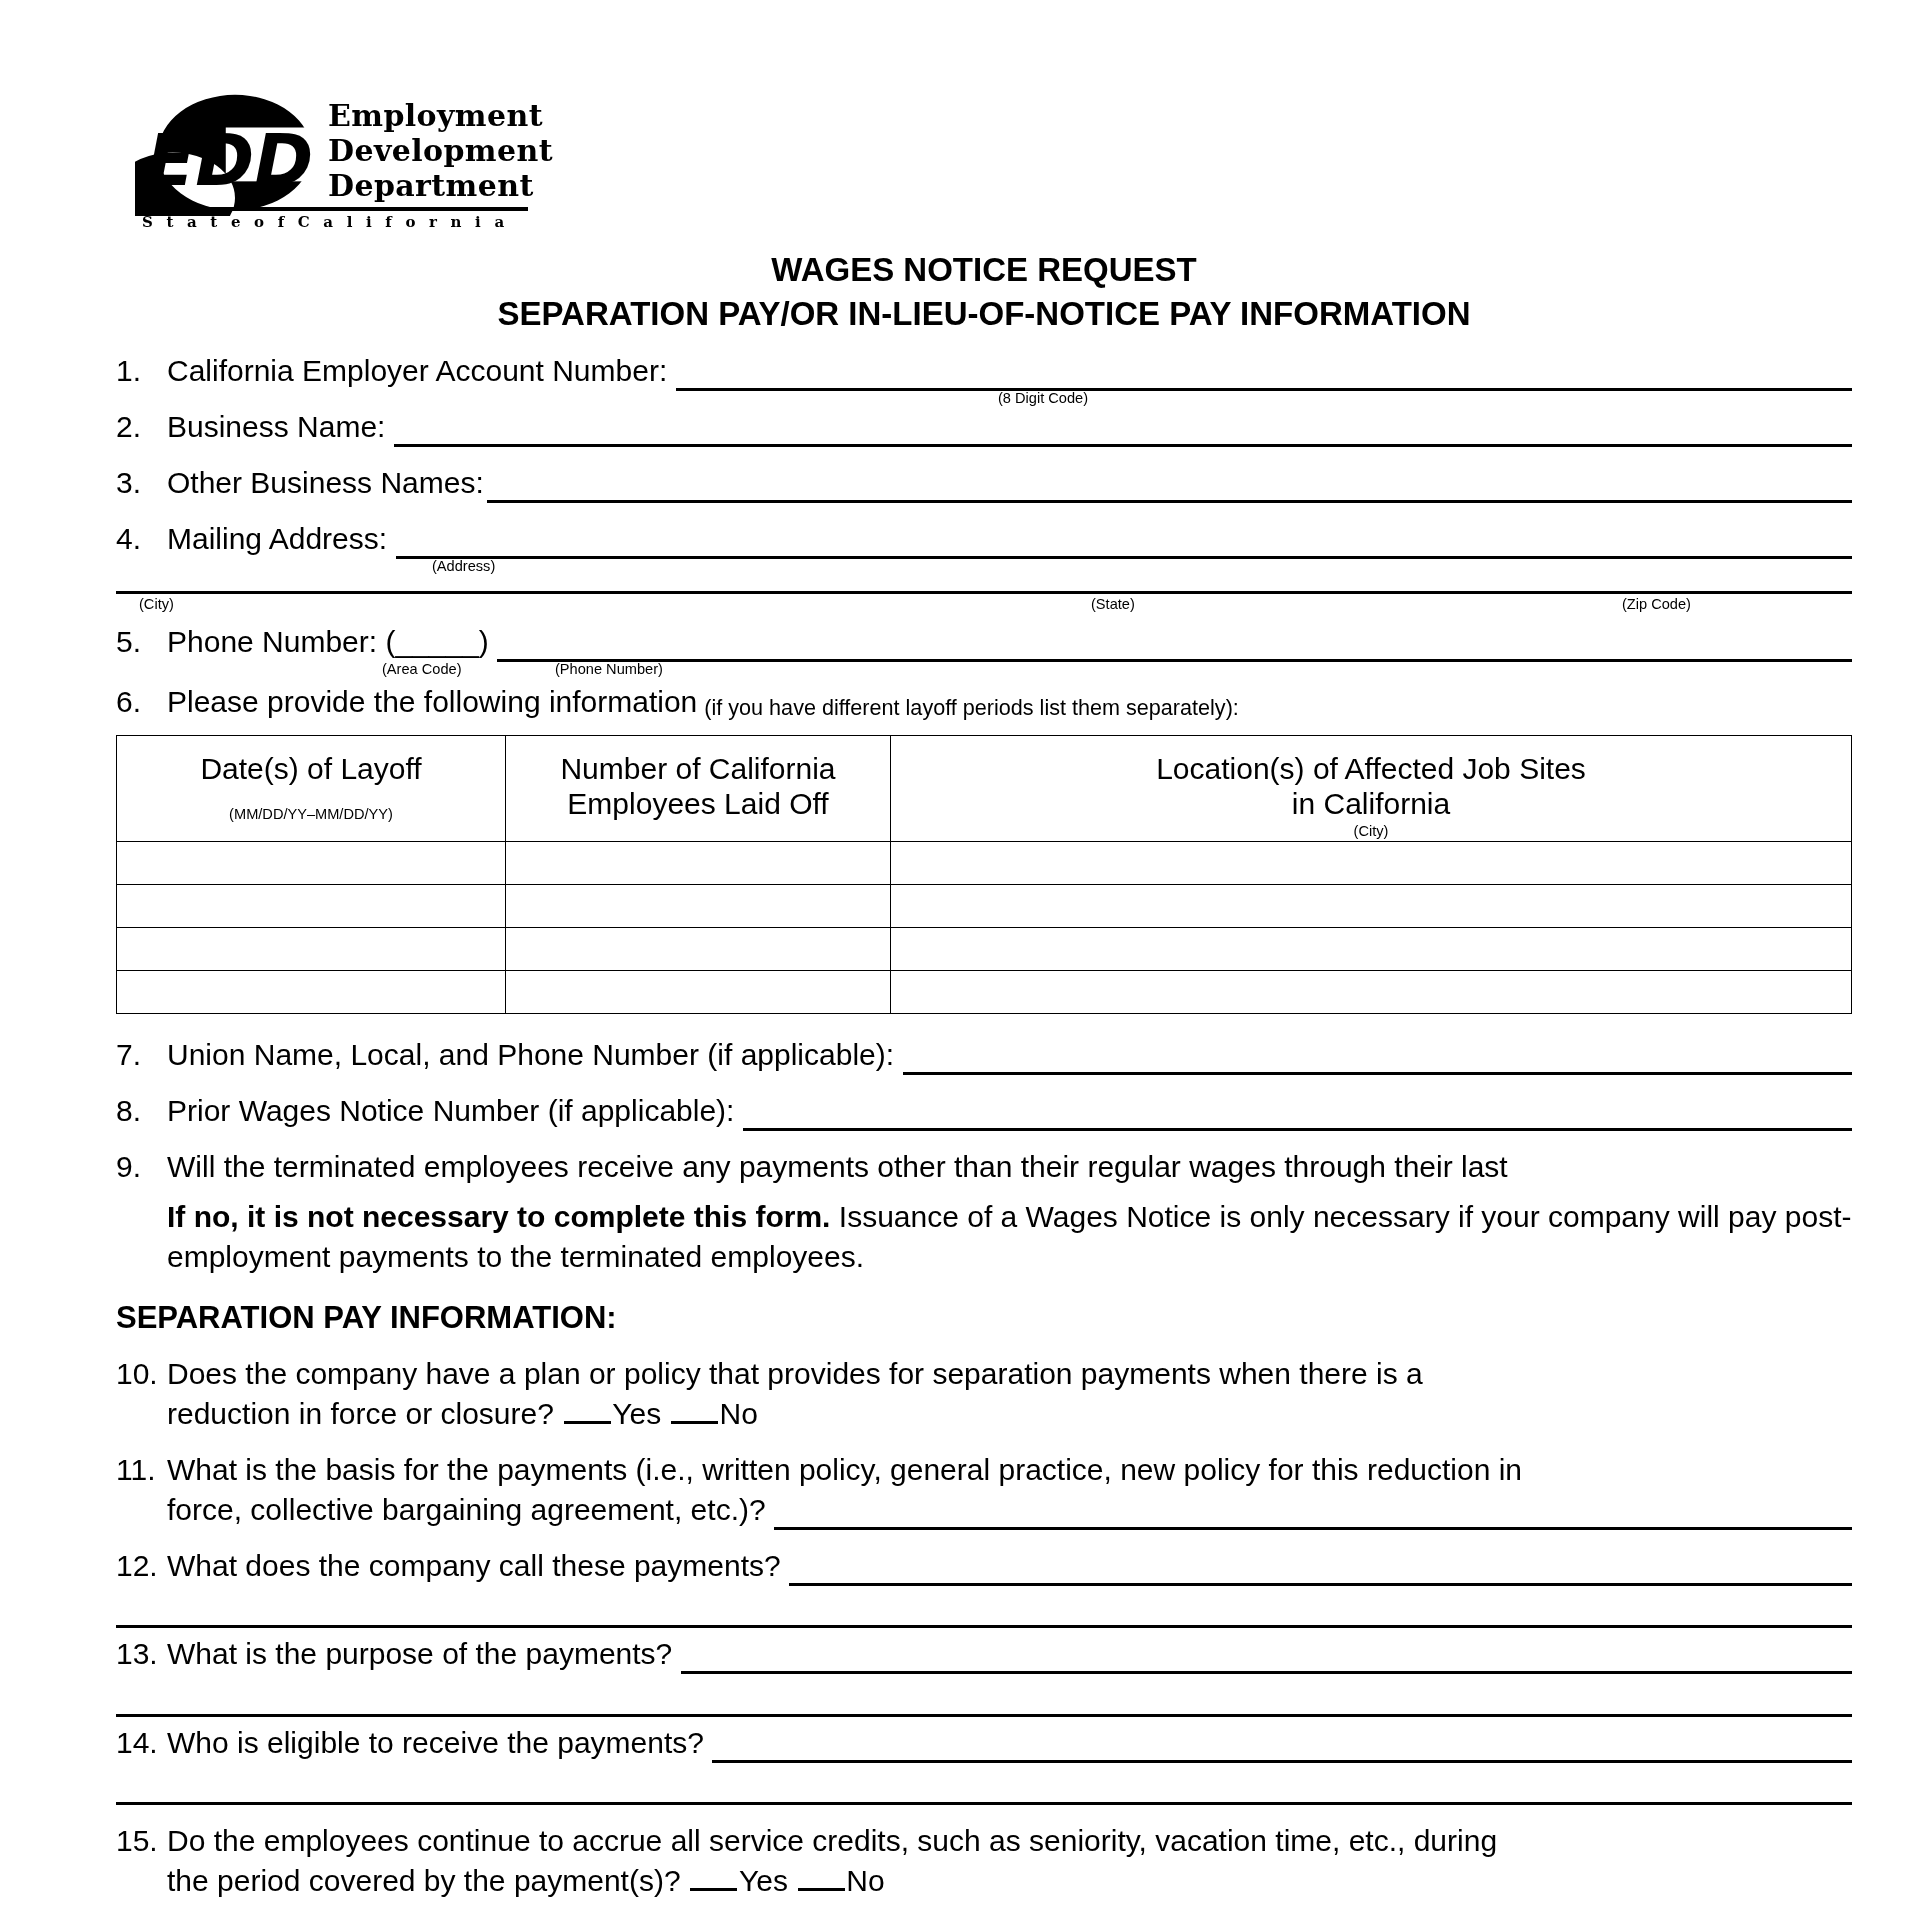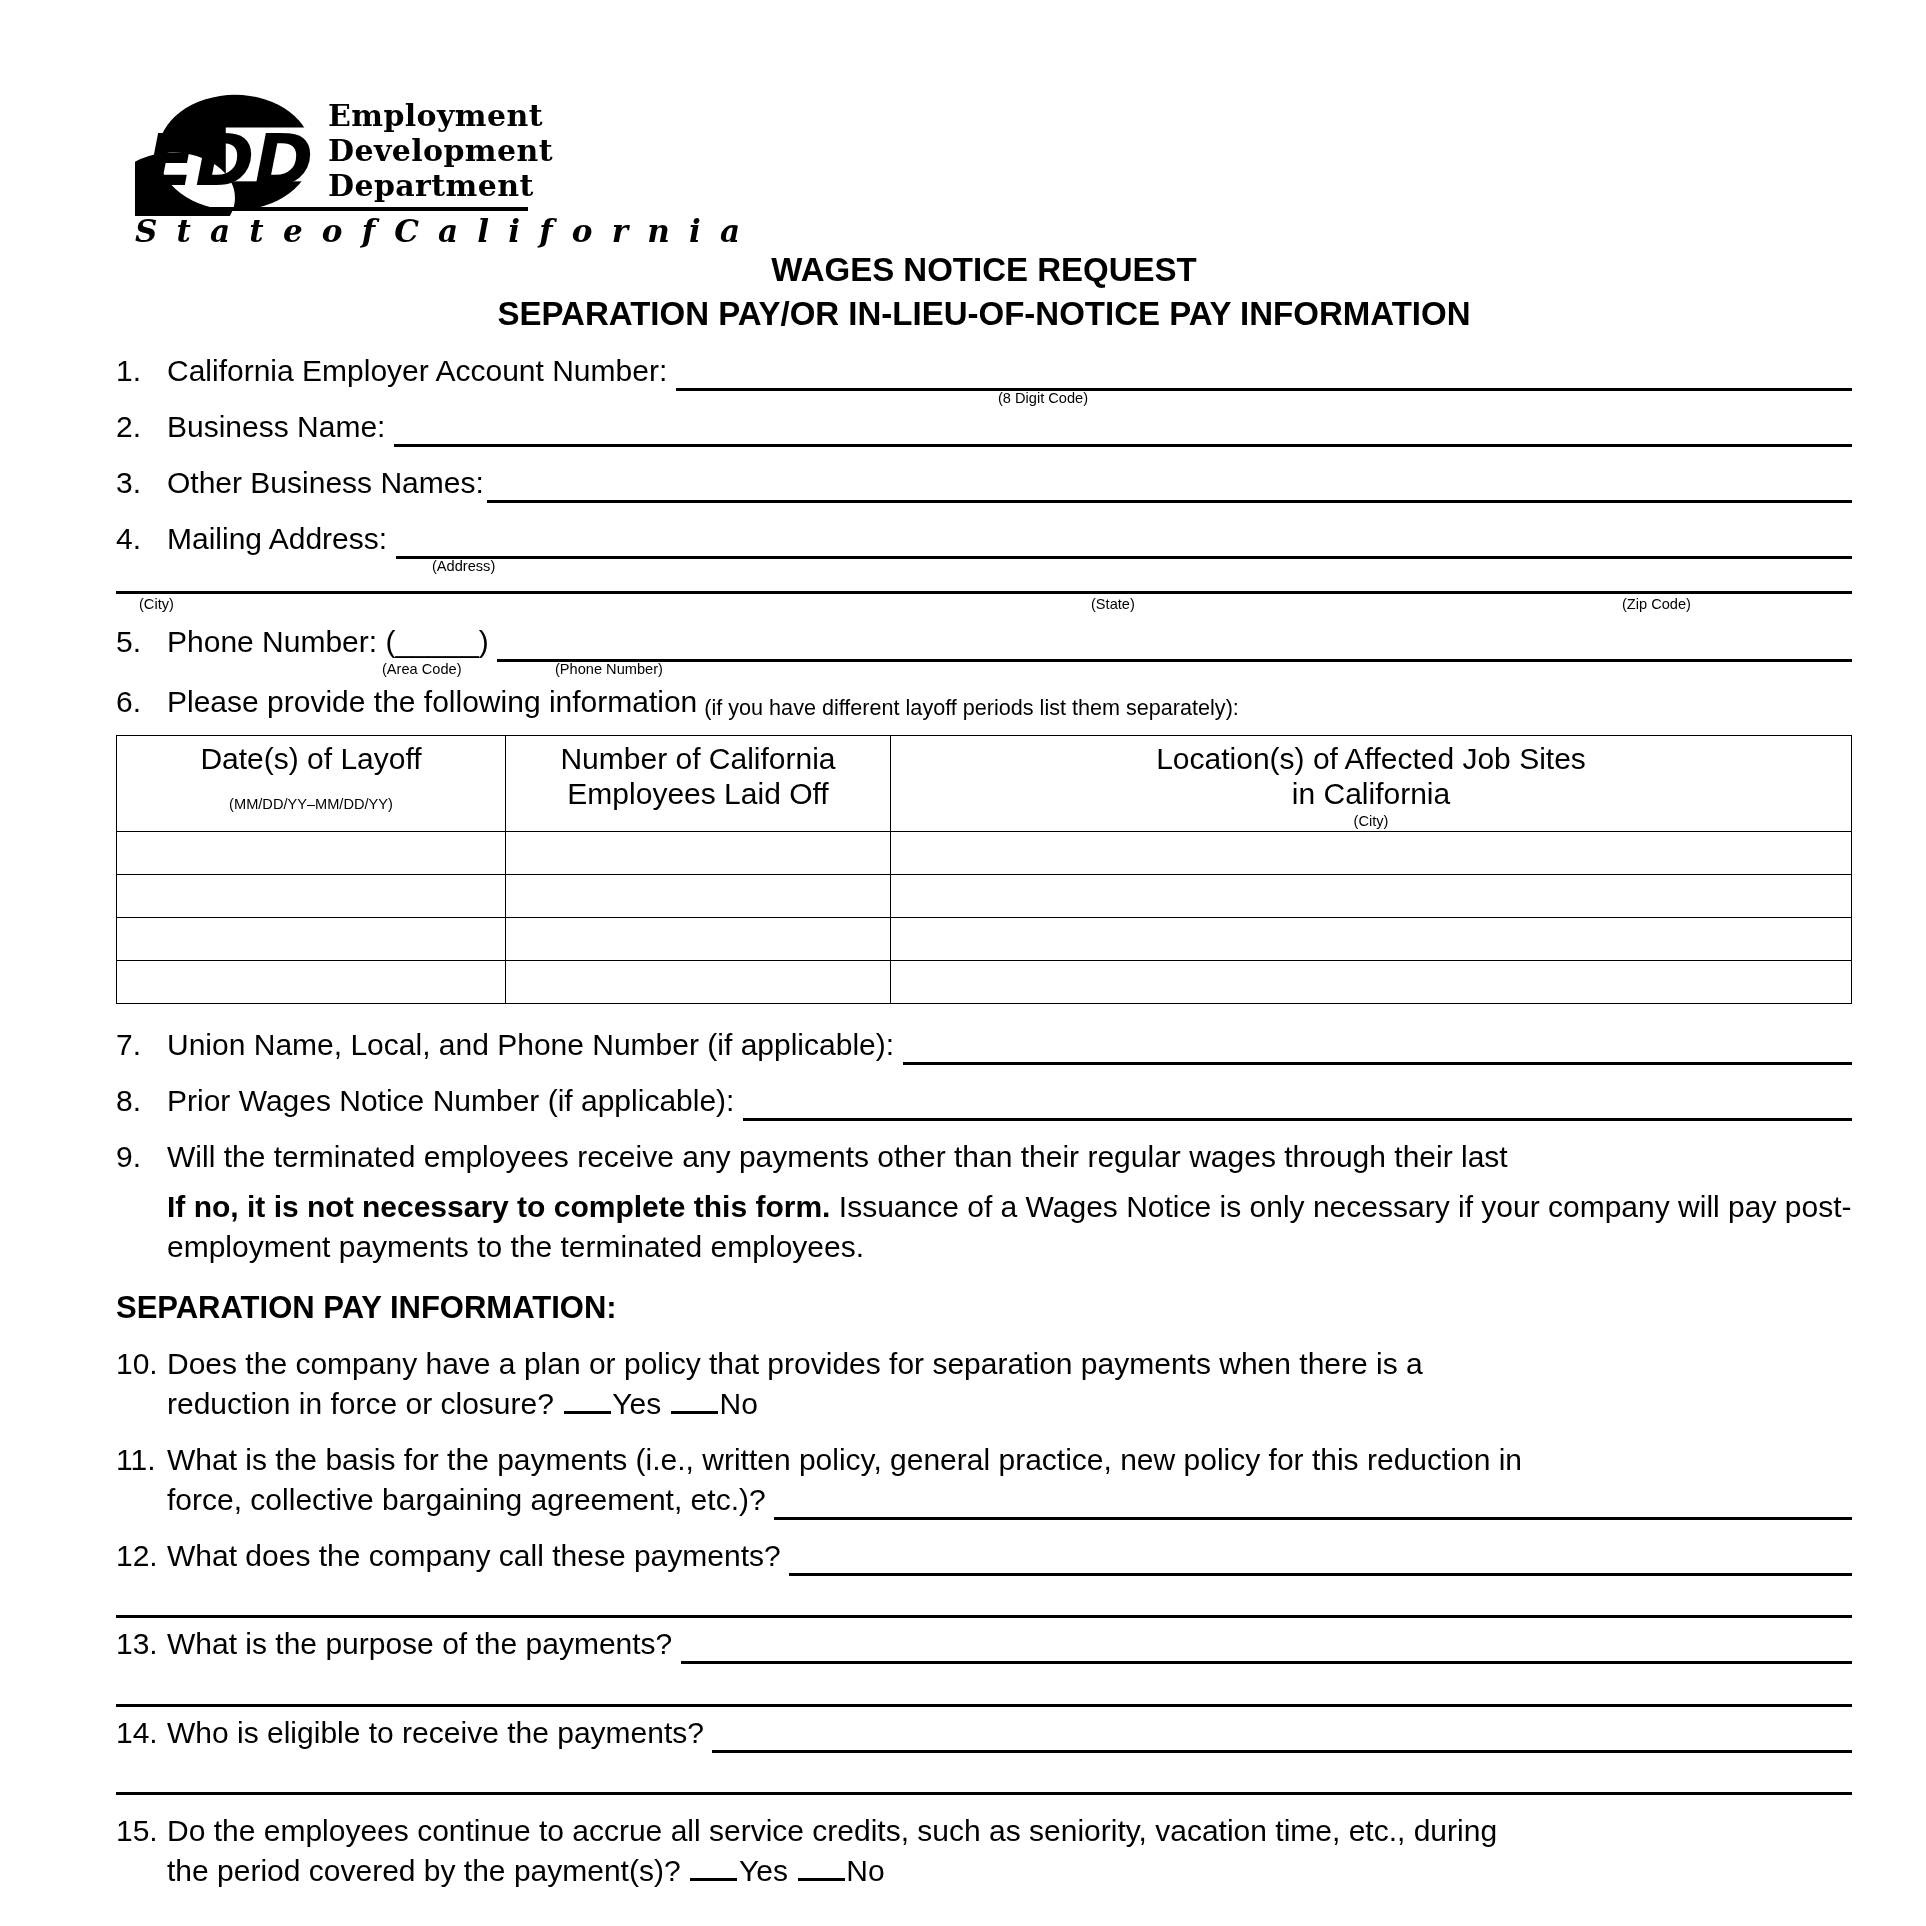--- a/index.html
+++ b/index.html
@@ -42,28 +42,27 @@
   .logo-rule {
     position: absolute;
     left: 0px;
     top: 118px;
     width: 393px;
     height: 4.2px;
     background: #000;
   }
   .logo-state {
     position: absolute;
-    left: 0;
+    left: 7px;
     top: 124px;
     font-family: "DejaVu Serif", serif;
     font-weight: bold;
-    font-size: 31px;
+    font-size: 15px;
     letter-spacing: 4.2px;
     white-space: nowrap;
-    font-style: italic;
   }
 
   
   .title {
     text-align: center;
     font-size: 33px;
     font-weight: bold;
     line-height: 43px;
     margin-top: 8.5px;
   }
@@ -155,21 +154,21 @@
   }
   table.layoff th, table.layoff td {
     border: 1.9px solid #000;
     padding: 0;
   }
   table.layoff th {
     font-weight: normal;
     text-align: center;
     height: 91px;
     vertical-align: top;
-    padding-top: 5px;
+    padding-top: 15px;
   }
   .th-main {
     font-size: 30px;
     line-height: 35px;
   }
   .th-sub {
     font-size: 14.6px;
     line-height: 17.7px;
     margin-top: 2.3px;
   }

